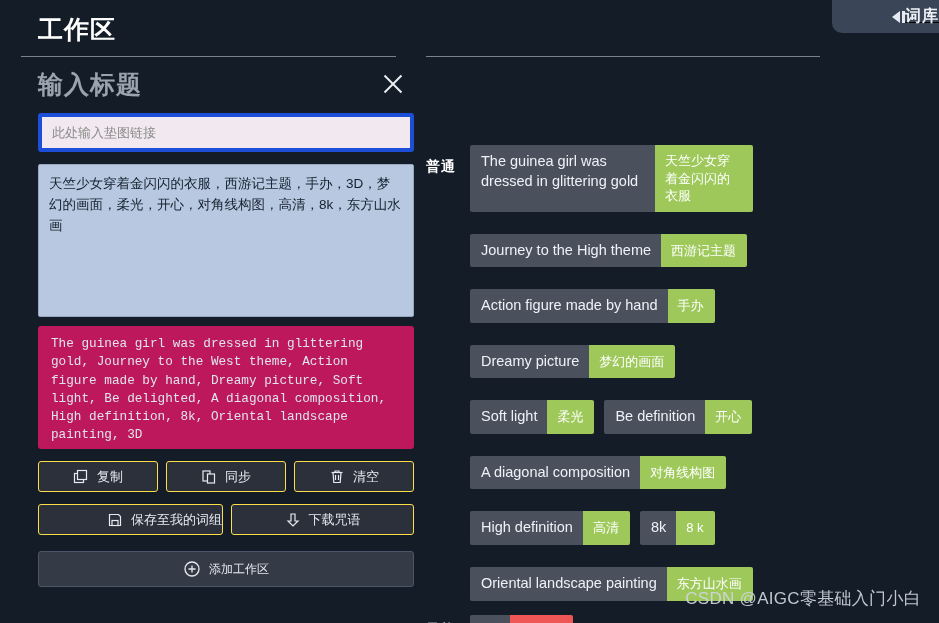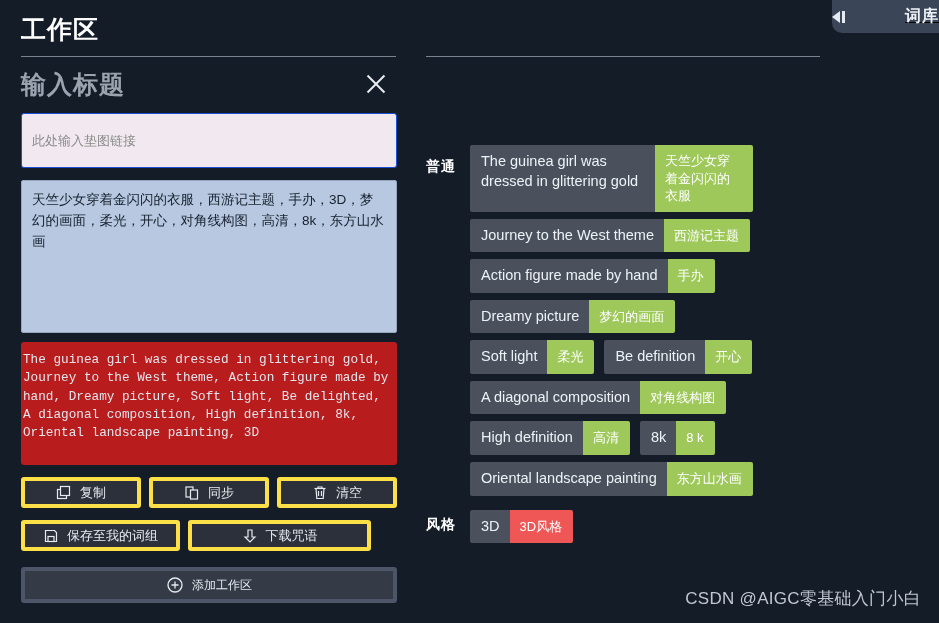--- a/index.html
+++ b/index.html
@@ -18,21 +18,21 @@
 
   
   .drawer-tab {
     position: absolute;
     top: 0; right: 0;
     width: 107px; height: 33px;
     background: #3b4558;
     border-bottom-left-radius: 10px;
     display: flex;
     align-items: center;
-    justify-content: space-between;
+    justify-content: flex-end;
     gap: 0;
     cursor: pointer;
     text-decoration: underline;
   }
   .drawer-tab .tri-icon {
     display: flex; align-items: center; gap: 2px;
   }
   .drawer-tab .tri {
     width: 0; height: 0;
     border-top: 6px solid transparent;
@@ -45,21 +45,21 @@
   .drawer-tab .lbl {
     color: #eef1f6;
     font-size: 16px;
     font-weight: bold;
     letter-spacing: 1px;
   }
 
   
   .left-panel {
     position: absolute;
-    left: 21px; top: 0;
+    left: 38px; top: 0;
     width: 376px;
   }
   .ws-title {
     color: #ffffff;
     font-size: 25px;
     font-weight: bold;
     letter-spacing: 1px;
     margin-top: 10px;
     margin-bottom: 0;
     line-height: 38px;
@@ -97,24 +97,24 @@
     position: absolute;
     left: 1px; top: 12px;
     width: 24px; height: 2px;
     background: #e9edf2;
   }
   .close-x::before { transform: rotate(45deg); }
   .close-x::after  { transform: rotate(-45deg); }
 
   .link-input {
     display: block;
-    width: 376px; height: 55px;
+    width: 376px; height: 39px;
     margin-top: 9px;
     background: #f1e9ef;
-    border: 1px solid #1d4ed8;
+    border: 4px solid #1d4ed8;
     border-radius: 3px;
     padding: 4px 10px;
     font-family: "Liberation Sans", sans-serif;
     font-size: 13px;
     color: #3b3b3b;
     outline: none;
   }
   .link-input::placeholder { color: #8c8c8c; }
 
   .cn-textarea {
@@ -129,52 +129,52 @@
     font-size: 13.5px;
     line-height: 21px;
     color: #16202e;
     resize: none;
     outline: none;
   }
 
   .en-output {
     width: 376px; height: 123px;
     margin-top: 9px;
-    background: #b91c1c;
+    background: #be185d;
     border-radius: 3px;
-    padding: 9px 2px;
+    padding: 9px 13px;
     font-family: "Liberation Mono", "DejaVu Sans Mono", monospace;
     font-size: 12.7px;
     line-height: 18.3px;
     color: #dfe5ec;
     overflow: hidden;
     white-space: pre-wrap;
   }
 
   .btn-row {
     display: flex;
     gap: 8px;
     margin-top: 12px;
   }
   .btn {
     background: #2b303b;
-    border: 4px solid #fde047;
+    border: 1px solid #fde047;
     border-radius: 3px;
     height: 31px;
     display: flex;
     align-items: center;
     justify-content: center;
     gap: 8px;
     color: #e7ebf1;
     font-size: 13px;
     cursor: pointer;
     user-select: none;
   }
   .btn.w3 { flex: 1 1 0; }
-  .btn.save { width: 159px; }
+  .btn.save { width: 185px; justify-content: flex-end; }
   .btn.dl   { width: 183px; }
   .btn.add  { width: 376px; height: 36px; margin-top: 16px; font-size: 12px; background:#343b47; border-color:#4d5668; }
   .btn svg { display: block; }
 
   
   .right-panel {
     position: absolute;
     left: 426px; top: 120px;
     width: 470px;
     margin-top: 25px;
@@ -187,21 +187,21 @@
   .group-label {
     color: #ffffff;
     font-size: 14px;
     font-weight: bold;
     width: 44px;
     flex: 0 0 44px;
     padding-top: 13px;
     letter-spacing: 1px;
   }
   .group-label.style-lbl { padding-top: 6px; }
-  .rows { display: flex; flex-direction: column; gap: 7px; }
+  .rows { display: flex; flex-direction: column; gap: 22px; }
   .row  { display: flex; gap: 10px; flex-wrap: wrap; }
   .chip {
     display: flex;
     align-items: stretch;
     border-radius: 2px;
     overflow: hidden;
     cursor: pointer;
     line-height: 1.35;
   }
   .chip .en {
@@ -337,21 +337,21 @@
         <div class="group-label">普通</div>
         <div class="rows">
           <div class="row">
             <div class="chip multiline">
               <span class="en">The guinea girl was dressed in glittering gold</span>
               <span class="cn">天竺少女穿着金闪闪的衣服</span>
             </div>
           </div>
           <div class="row">
             <div class="chip">
-              <span class="en">Journey to the West theme</span>
+              <span class="en">Journey to the High theme</span>
               <span class="cn">西游记主题</span>
             </div>
           </div>
           <div class="row">
             <div class="chip">
               <span class="en">Action figure made by hand</span>
               <span class="cn">手办</span>
             </div>
           </div>
           <div class="row">

